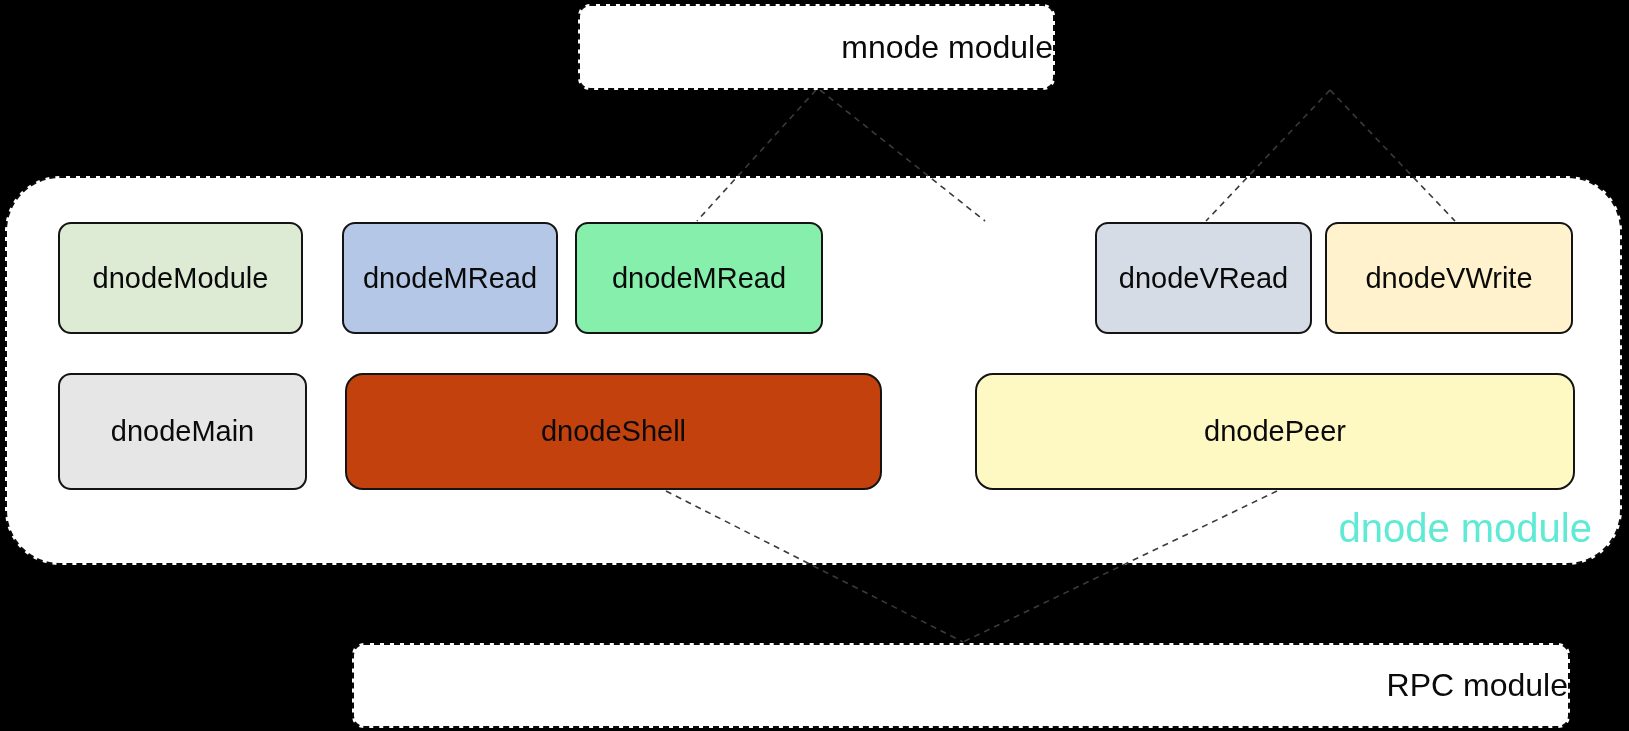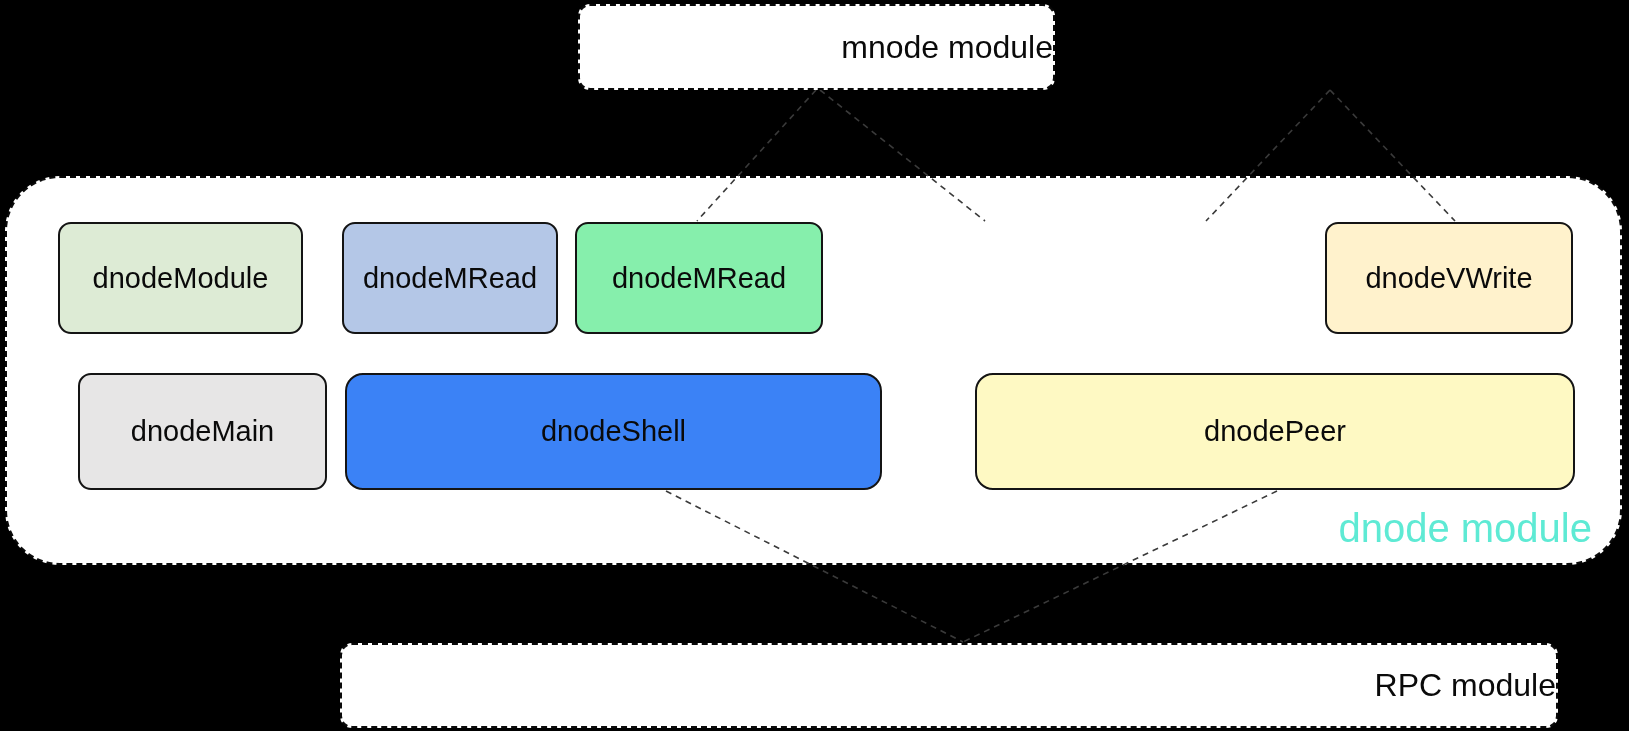--- a/index.html
+++ b/index.html
@@ -70,26 +70,26 @@
   }
   
   .r1 { top: 222px; height: 112px; justify-content: center; }
   .r2 { top: 373px; height: 117px; }
   .b-dnodeModule { left: 58px;   width: 245px; }
   .b-dnodeMgmt   { left: 342px;  width: 216px; }
   .b-dnodeMRead  { left: 575px;  width: 248px; }
   .b-dnodeMWrite { left: 839px;  width: 236px; }
   .b-dnodeVRead  { left: 1095px; width: 217px; }
   .b-dnodeVWrite { left: 1325px; width: 248px; border-radius: 13px; }
-  .b-dnodeMain   { left: 58px;   width: 249px; margin-left: 20px; }
+  .b-dnodeMain   { left: 58px;   width: 249px; }
   .b-dnodeShell  { left: 345px;  width: 537px; }
   .b-dnodePeer   { left: 975px;  width: 600px; }
   .m-mnode { left: 578px;  top: 4px;   width: 477px;  height: 86px; }
   .m-vnode { left: 1093px; top: 4px;   width: 459px;  height: 86px; }
-  .m-rpc   { left: 340px;  top: 643px; width: 1218px; height: 85px; }
+  .m-rpc   { left: 352px;  top: 643px; width: 1218px; height: 85px; }
 </style>
 </head>
 <body>
 
 <div class="canvas">
 
   <div class="dnode-container"></div>
 
   <svg class="connector-layer" viewBox="0 0 1629 731" xmlns="http://www.w3.org/2000/svg">
     <g stroke="#3a3a3a" stroke-width="1.6" stroke-dasharray="6 5" fill="none">
@@ -111,28 +111,31 @@
 
   <div class="comp-box r1 b-dnodeModule" style="background-color: rgb(221, 235, 213);">
     <span>dnodeModule</span>
   </div>
   <div class="comp-box r1 b-dnodeMgmt" style="background-color: rgb(180, 199, 231);">
     <span>dnodeMRead</span>
   </div>
   <div class="comp-box r1 b-dnodeMRead" style="background-color: #86efac;">
     <span>dnodeMRead</span>
   </div>
+  <div class="comp-box r1 b-dnodeVRead" style="background-color: rgb(214, 220, 229);">
+    <span>dnodeVRead</span>
+  </div>
   <div class="comp-box r1 b-dnodeVWrite" style="background-color: rgb(255, 242, 204);">
     <span>dnodeVWrite</span>
   </div>
 
   <div class="comp-box r2 b-dnodeMain" style="background-color: rgb(231, 230, 230);">
     <span>dnodeMain</span>
   </div>
-  <div class="comp-box big r2 b-dnodeShell" style="background-color: #3b82f6;">
+  <div class="comp-box big r2 b-dnodeShell" style="background-color: #c2410c;">
     <span>dnodeShell</span>
   </div>
   <div class="comp-box big r2 b-dnodePeer" style="background-color: #fef9c3;">
     <span>dnodePeer</span>
   </div>
 
   <div class="container-label">dnode module</div>
 
 </div>
 

